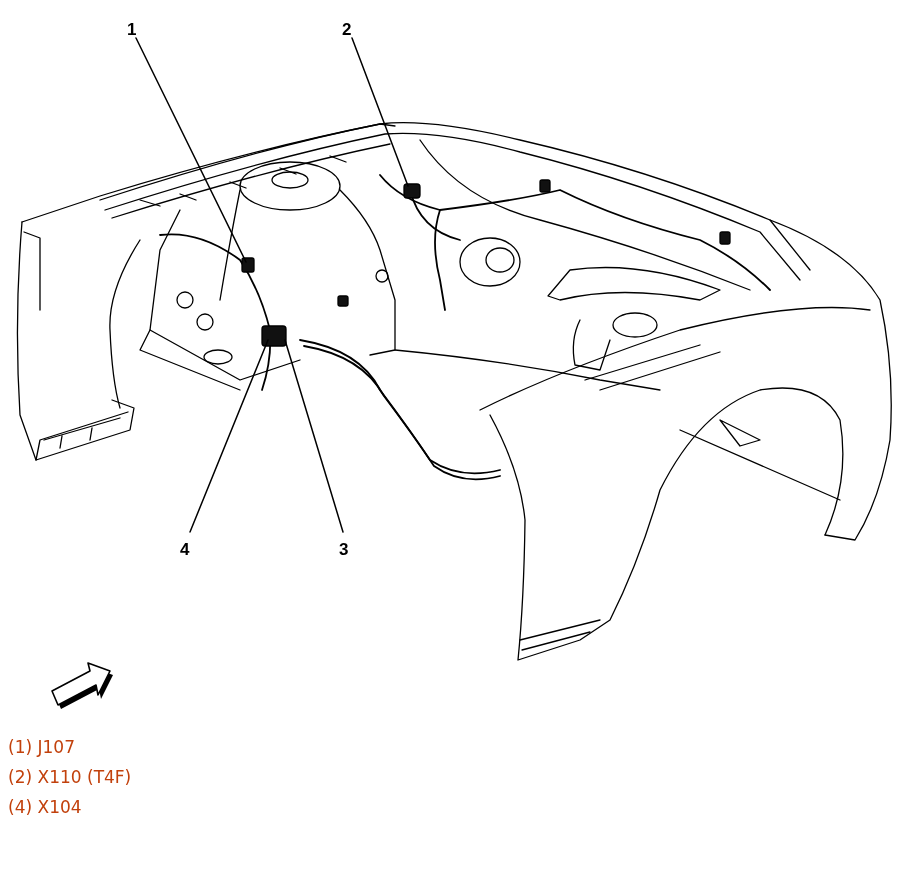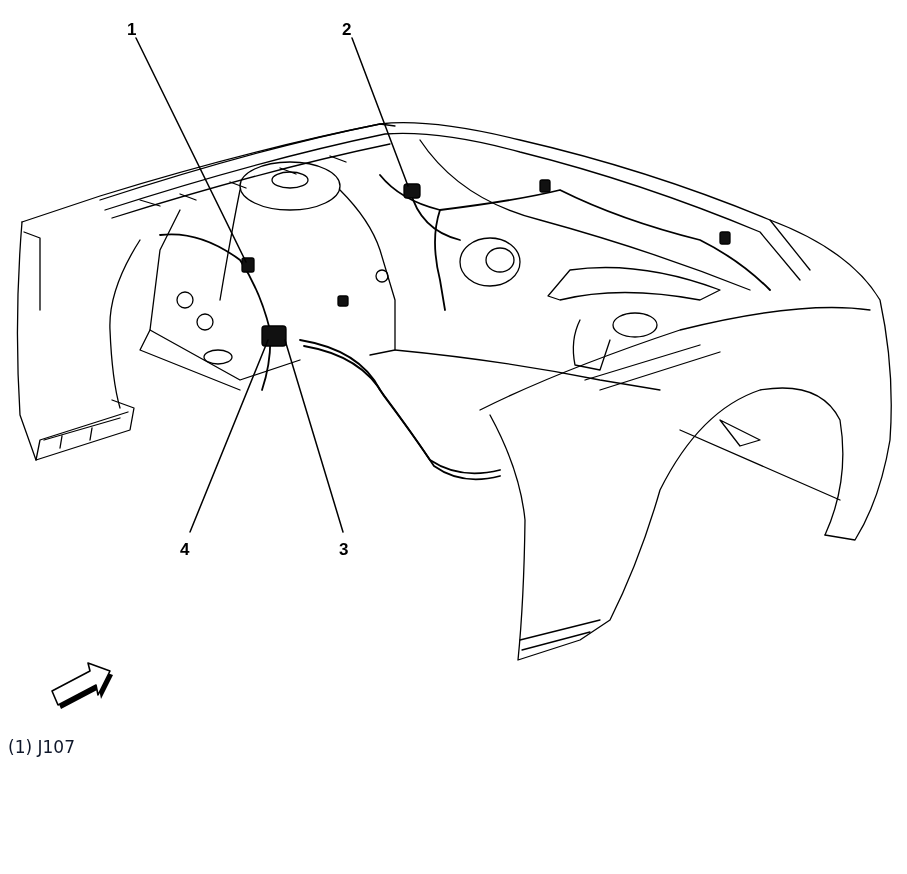--- a/index.html
+++ b/index.html
@@ -1,20 +1,20 @@
 <!DOCTYPE html>
 <html><head>
   <meta charset="utf-8">
   <style>
     html, body { margin: 0; padding: 0; background: #ffffff; }
     body { width: 907px; height: 874px; position: relative; overflow: hidden; font-family: "DejaVu Sans", sans-serif; }
     #diagram { position: absolute; left: 0; top: 0; width: 907px; height: 680px; }
     .callout-num { position: absolute; font-family: "Liberation Sans", sans-serif; font-weight: bold; font-size: 17px; color: #000; }
     #arrow { position: absolute; left: 44px; top: 655px; width: 72px; height: 62px; }
-    .legend { position: absolute; left: 8px; top: 732px; font-family: "DejaVu Sans", sans-serif; font-size: 17px; color: #0f172a; line-height: 30px; }
+    .legend { position: absolute; left: 8px; top: 732px; font-family: "DejaVu Sans", sans-serif; font-size: 17px; color: #c2410c; line-height: 30px; }
     .legend-row { white-space: nowrap; }
   </style>
 </head>
 <body>
 
 <svg id="diagram" viewBox="0 0 907 680" xmlns="http://www.w3.org/2000/svg" fill="none" stroke="#000" stroke-width="1.3" stroke-linejoin="round" stroke-linecap="round">
 
   <g>
     <path d="M22 222 L100 196 Q250 150 380 124 L395 126"></path>
     <path d="M22 222 Q14 320 20 415 L36 460 L130 430 L134 408 L112 400"></path>
@@ -94,13 +94,15 @@
 <div class="callout-num" style="left:339px;top:540px;">3</div>
 <div class="callout-num" style="left:180px;top:540px;">4</div>
 
 <svg id="arrow" viewBox="0 0 72 62" xmlns="http://www.w3.org/2000/svg">
   <path d="M8 36 L46 16 L44 8 L66 16 L54 40 L52 30 L14 50 Z" fill="#000" transform="translate(3,4)"></path>
   <path d="M8 36 L46 16 L44 8 L66 16 L54 40 L52 30 L14 50 Z" fill="#fff" stroke="#000" stroke-width="1.6" stroke-linejoin="round"></path>
 </svg>
 
 <div class="legend">
   <div class="legend-row"><span>(1)</span> <span>J107</span></div>
+  <div class="legend-row"><span>(2)</span> <span>X110 (T4F)</span></div>
+  <div class="legend-row"><span>(4)</span> <span>X104</span></div>
 </div>
 
 </body></html>

